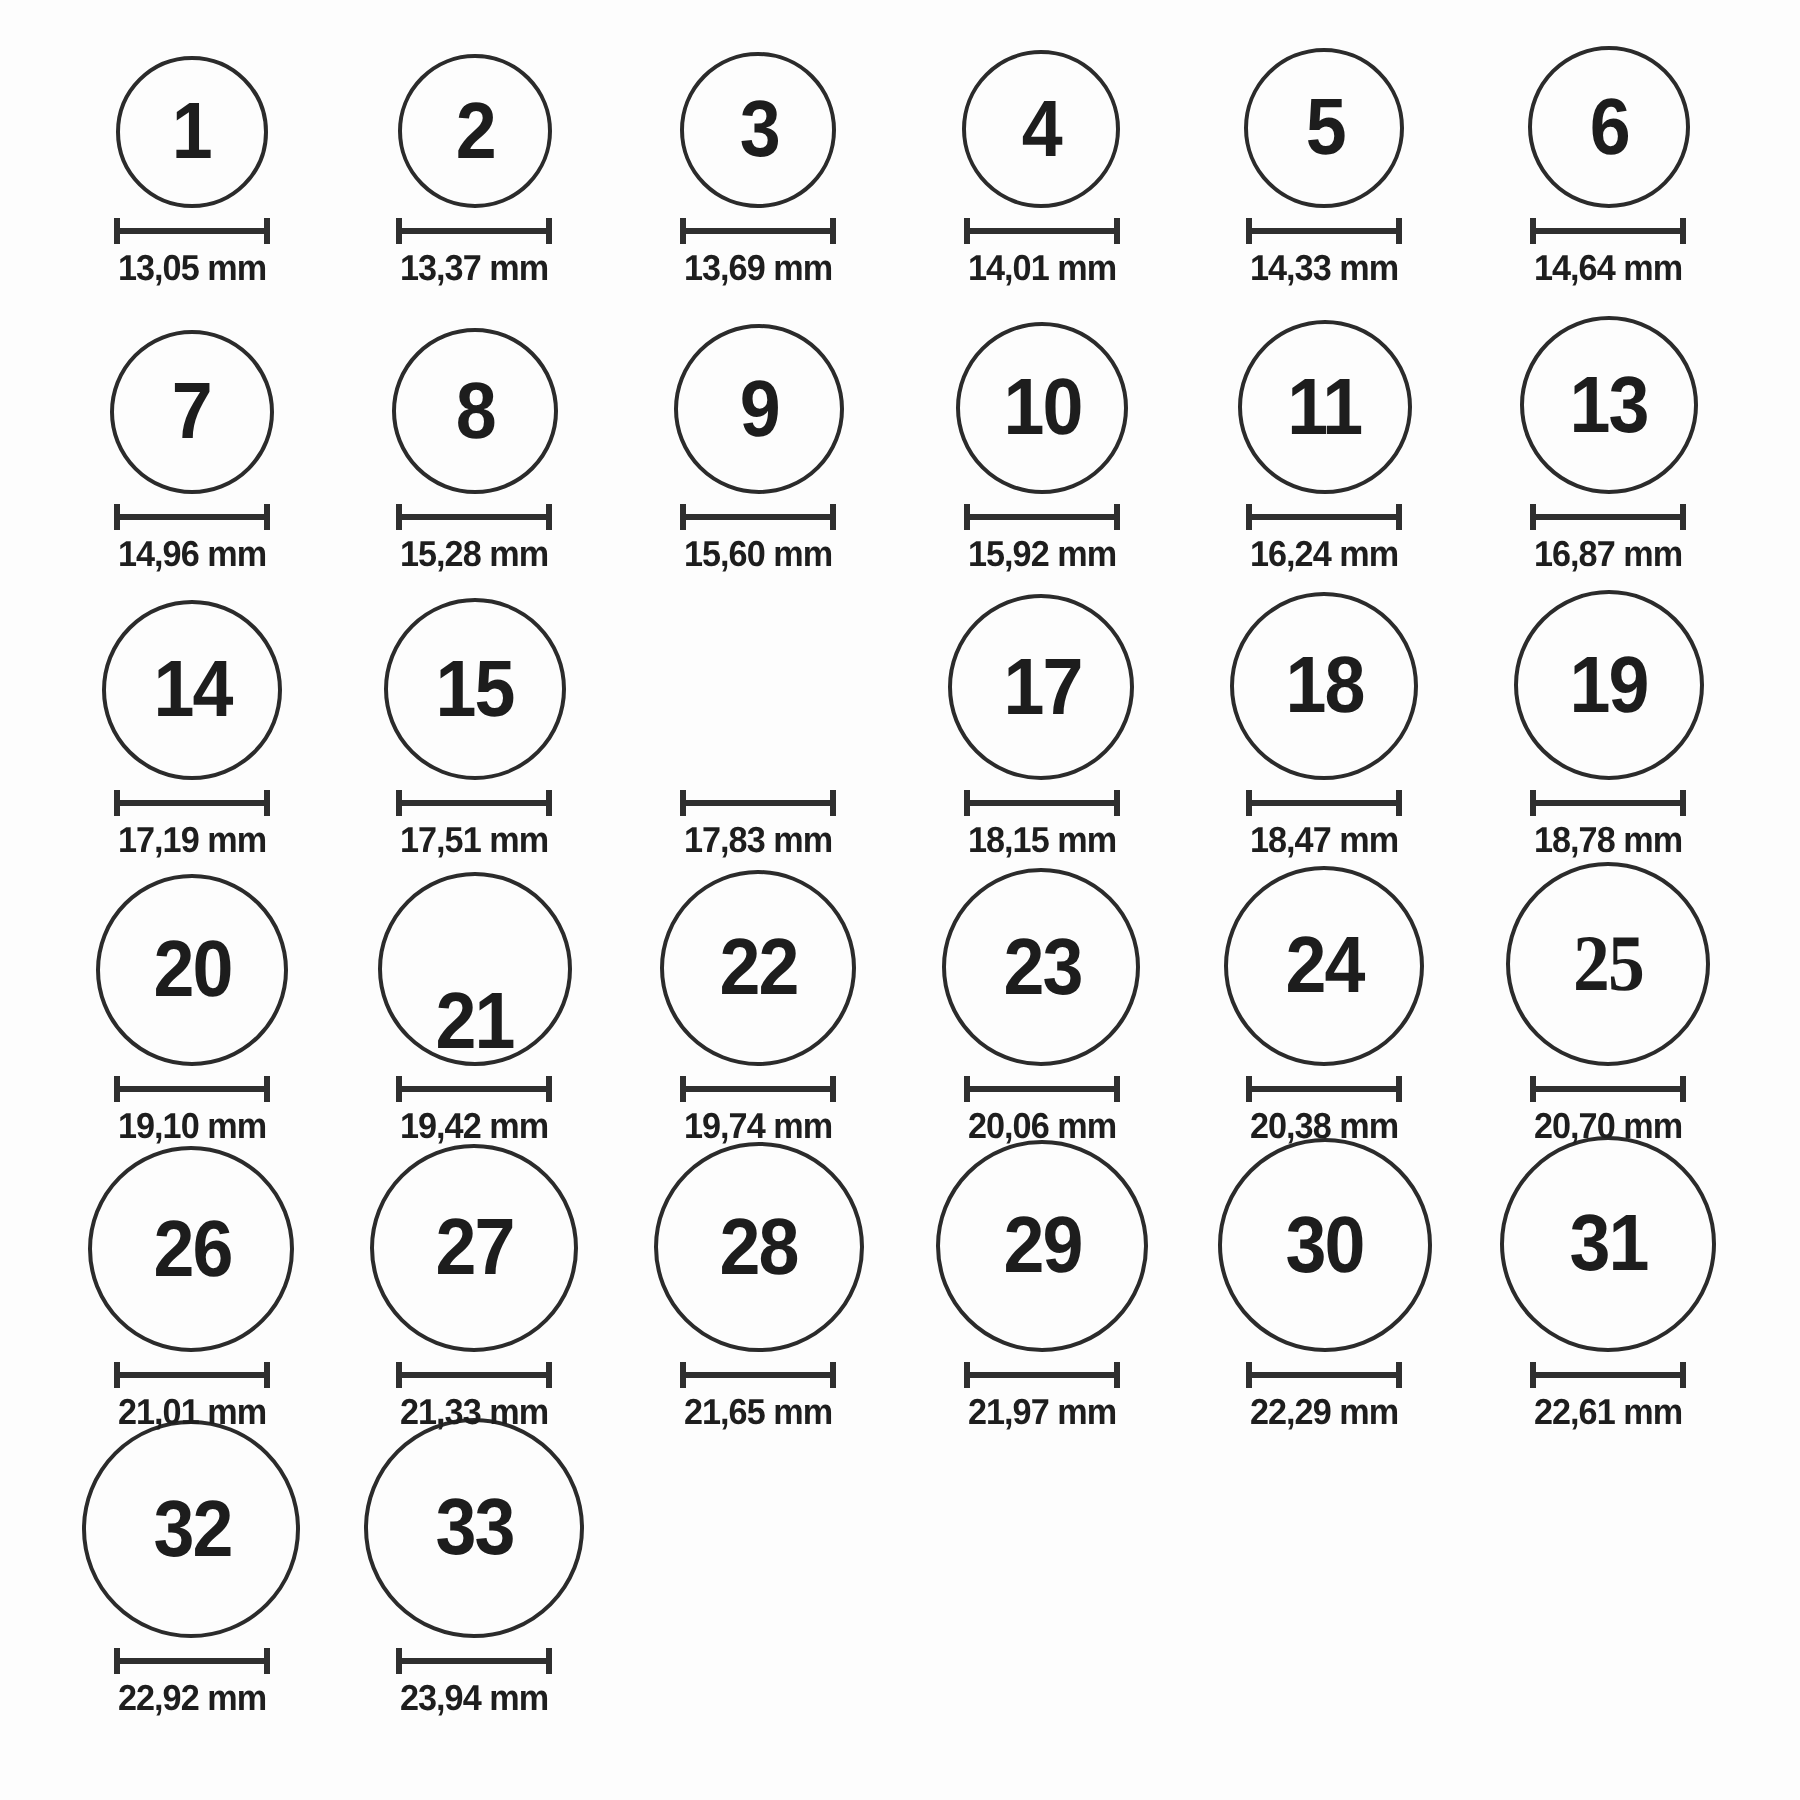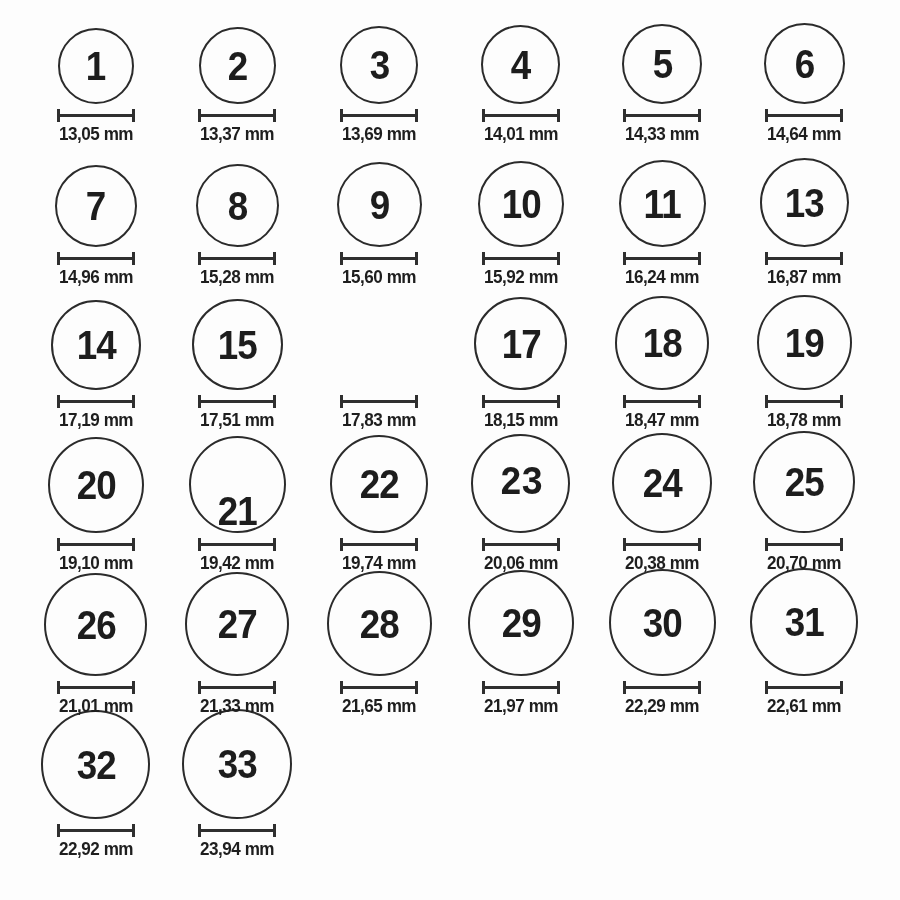--- a/index.html
+++ b/index.html
@@ -241,37 +241,37 @@
 
   <div class="ring-cell">
     <div class="ring-circle" style="width: 98px; height: 98px;">
       <span class="ring-number">22</span>
     </div>
     <div class="measure-line"></div>
     <div class="ring-diameter-label">19,74 mm</div>
   </div>
 
   <div class="ring-cell">
-    <div class="ring-circle" style="width: 99px; height: 99px; font-family: Liberation Mono, monospace;">
+    <div class="ring-circle" style="width: 99px; height: 99px;">
       <span class="ring-number">23</span>
     </div>
     <div class="measure-line"></div>
     <div class="ring-diameter-label">20,06 mm</div>
   </div>
 
   <div class="ring-cell">
     <div class="ring-circle" style="width: 100px; height: 100px;">
       <span class="ring-number">24</span>
     </div>
     <div class="measure-line"></div>
     <div class="ring-diameter-label">20,38 mm</div>
   </div>
 
   <div class="ring-cell">
-    <div class="ring-circle" style="width: 102px; height: 102px;">
+    <div class="ring-circle" style="width: 102px; height: 102px; font-family: Liberation Serif, serif;">
       <span class="ring-number">25</span>
     </div>
     <div class="measure-line"></div>
     <div class="ring-diameter-label">20,70 mm</div>
   </div>
 
   <div class="ring-cell">
     <div class="ring-circle" style="width: 103px; height: 103px;">
       <span class="ring-number">26</span>
     </div>

